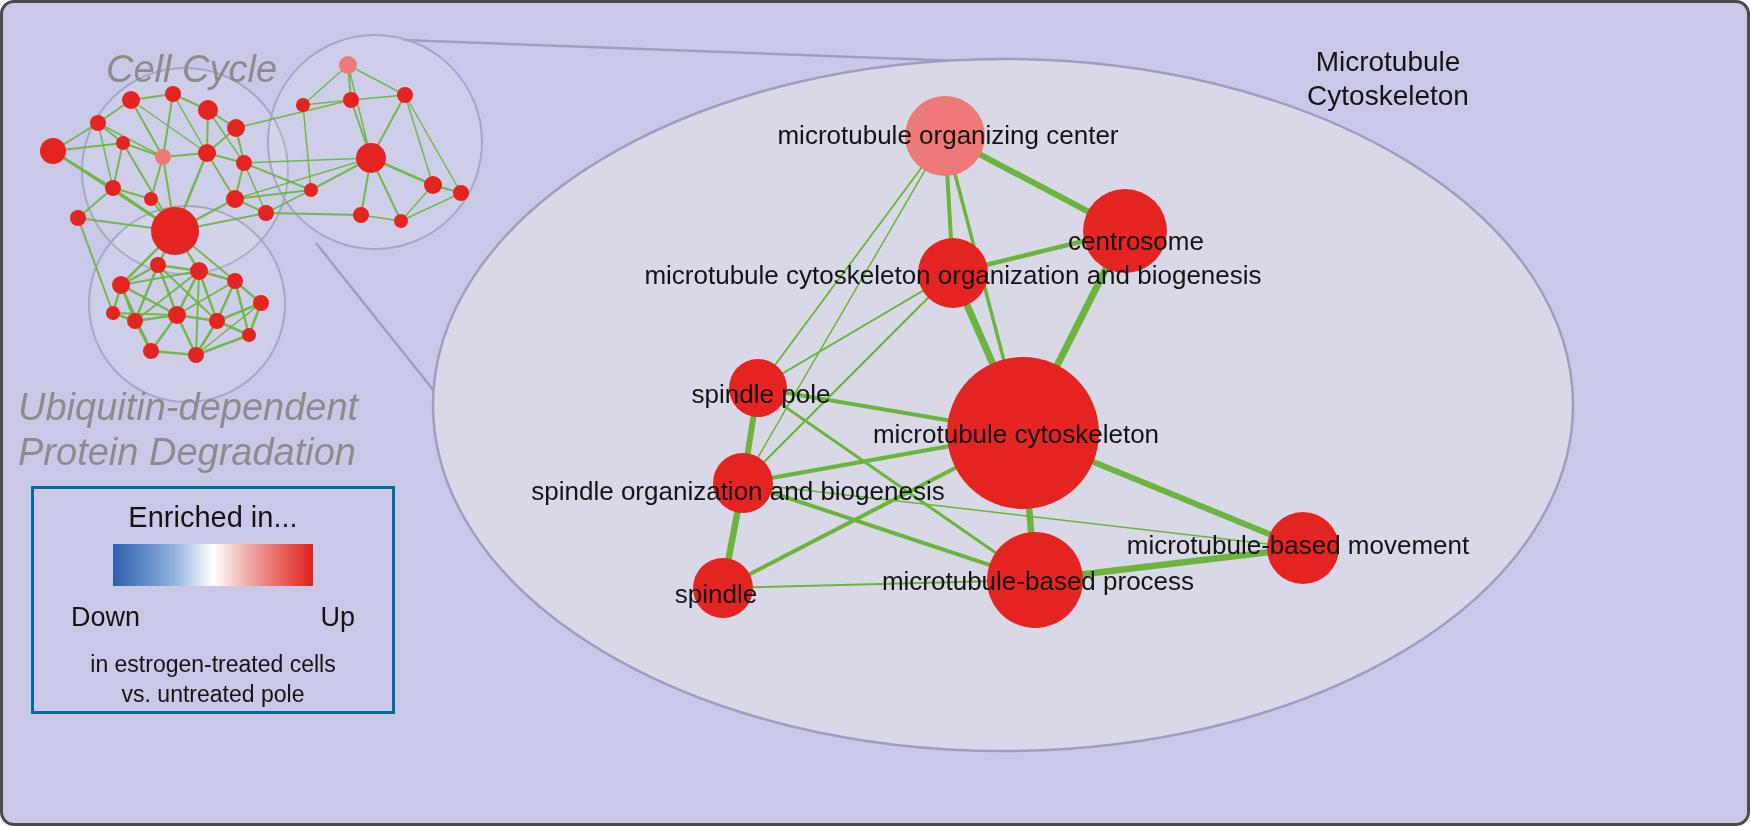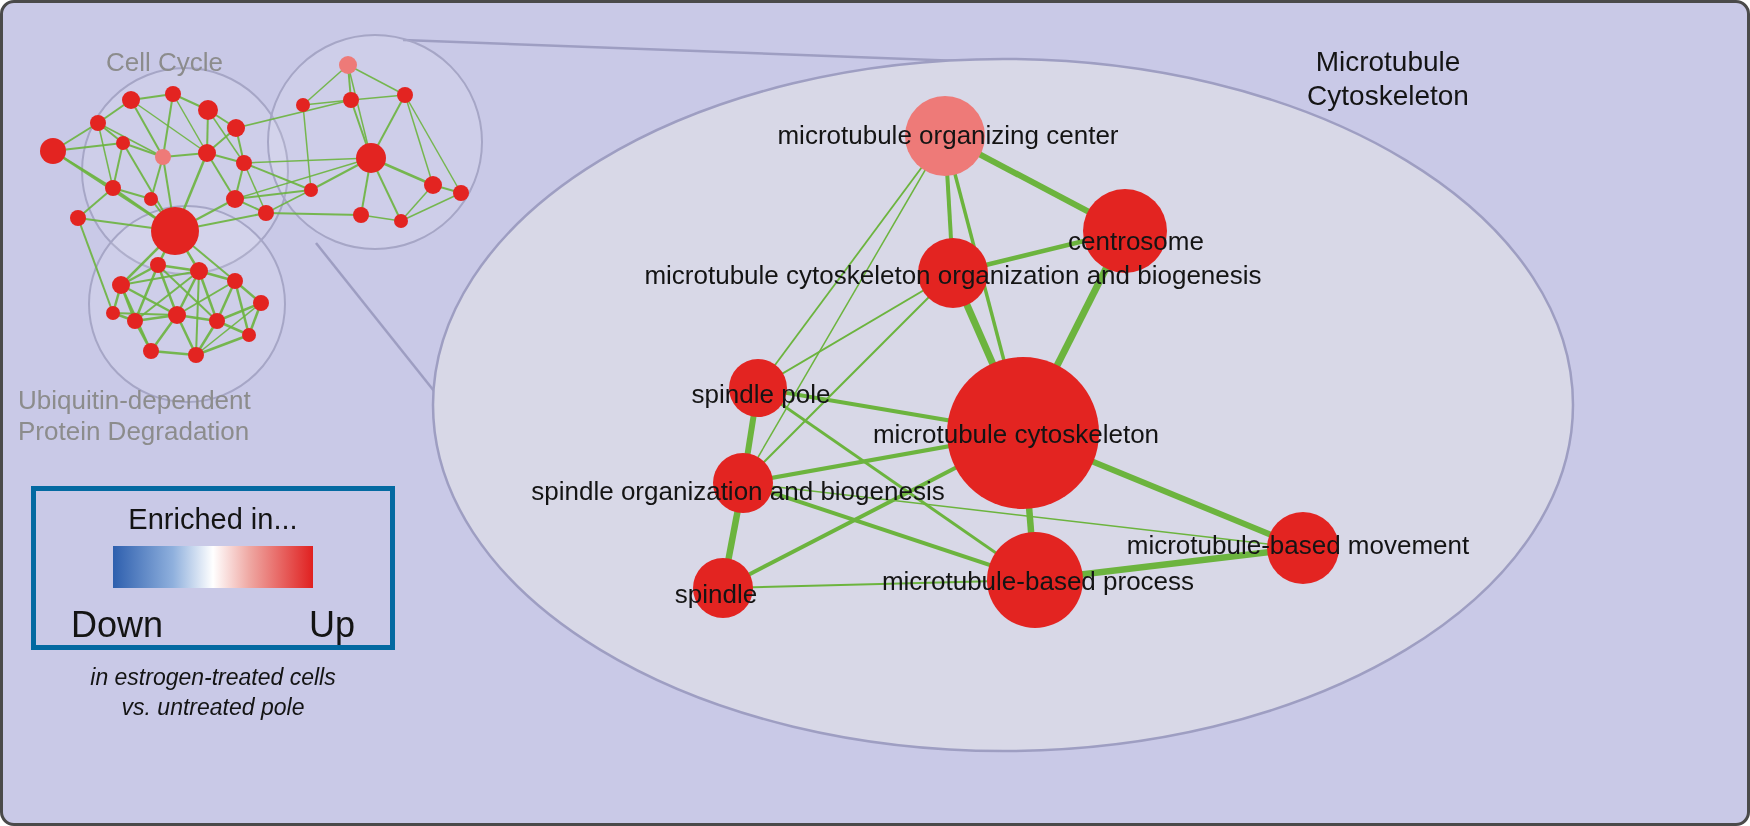--- a/index.html
+++ b/index.html
@@ -13,58 +13,59 @@
     height: 826px;
     background: var(--bg, #c9c9e7);
     border: 3px solid var(--frame, #4a4a4a);
     border-radius: 14px;
     overflow: hidden;
   }
   .stage > svg { position: absolute; left: 0; top: 0; }
 
   .float-label {
     position: absolute;
-    font-size: 26px;
+    font-size: 38px;
     color: var(--gray, #8c8c8c);
     line-height: 1.18;
     white-space: nowrap;
+    font-style: italic;
   }
   .title-label {
     position: absolute;
     font-size: 28px;
     color: var(--black, #141414);
     text-align: center;
     line-height: 1.2;
   }
   .node-label {
     font-size: 26px;
     fill: var(--black, #141414);
     font-family: "Liberation Sans", sans-serif;
   }
 
   .legend {
     position: absolute;
     left: 28px;
     top: 483px;
     width: 364px;
-    height: 164px;
-    border: 5px solid #0369a1;
+    height: 228px;
+    border: 3px solid #0369a1;
     text-align: center;
     color: var(--black, #141414);
   }
   .legend-title { font-size: 29px; margin-top: 12px; }
   .legend-bar { width: 200px; height: 42px; margin: 10px auto 2px auto; }
   .legend-scale {
     display: flex;
     justify-content: space-between;
     width: 284px;
     margin: 16px auto;
-    font-size: 36px;
-  }
-  .legend-captions { margin-top: 0; font-style: italic; }
+    font-size: 27px;
+  }
+  .legend-captions { margin-top: 0; }
   .legend-caption { font-size: 23px; line-height: 1.32; }
 </style>
 </head>
 <body>
 
 <div class="stage">
 
   <svg viewBox="0 0 1750 826" width="1750" height="826">
     <g id="zoom-links">
         <line x1="400" y1="37" x2="1010" y2="60" stroke="#9e9ec2" stroke-width="2.5"></line>

